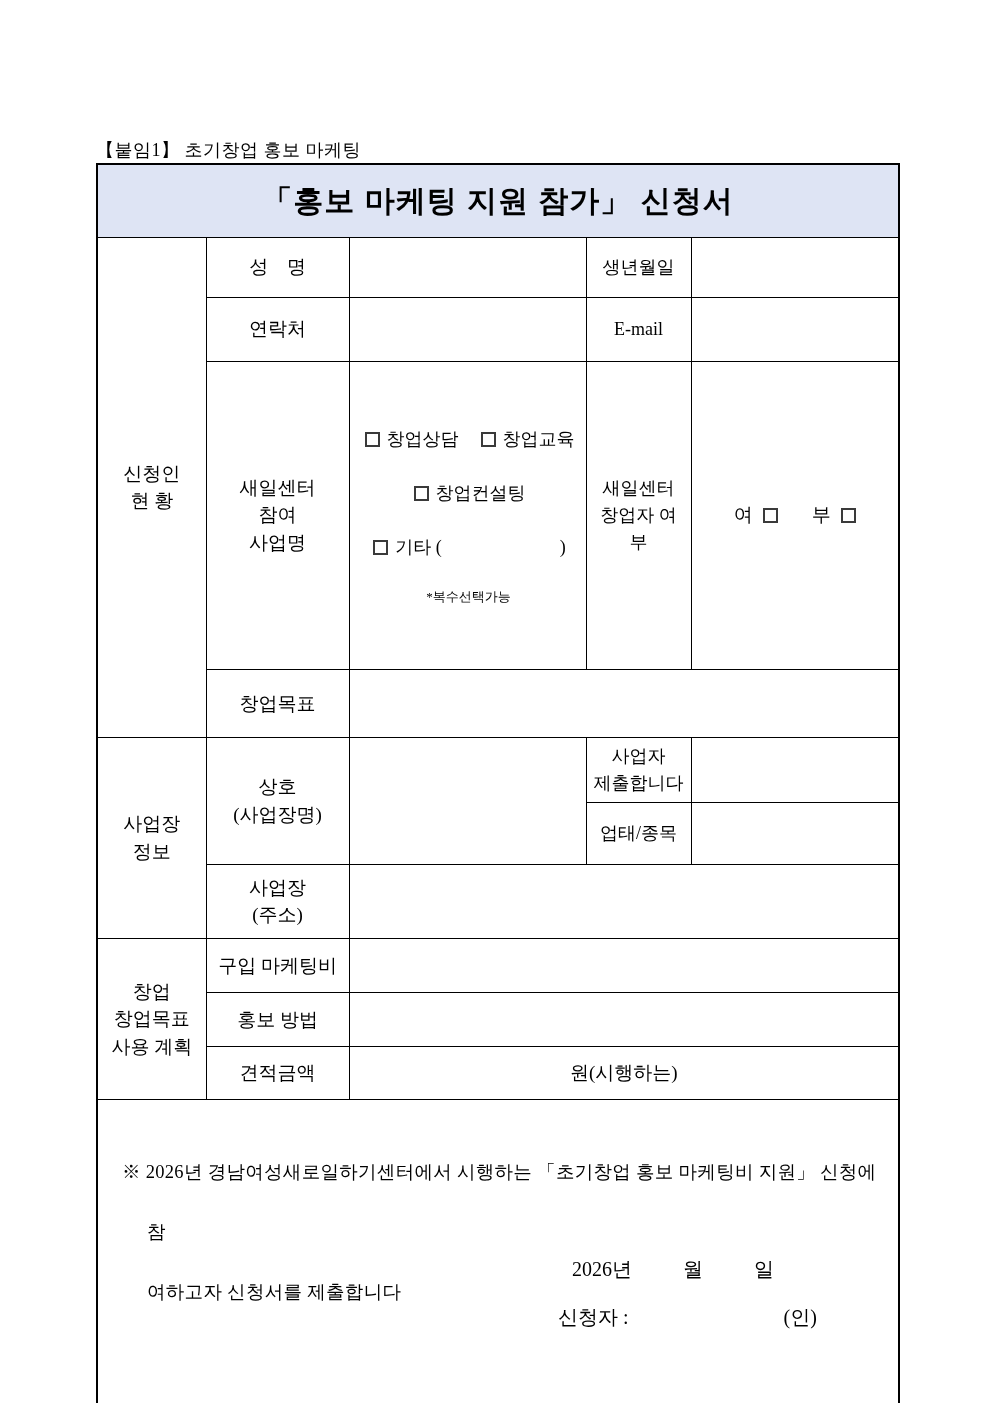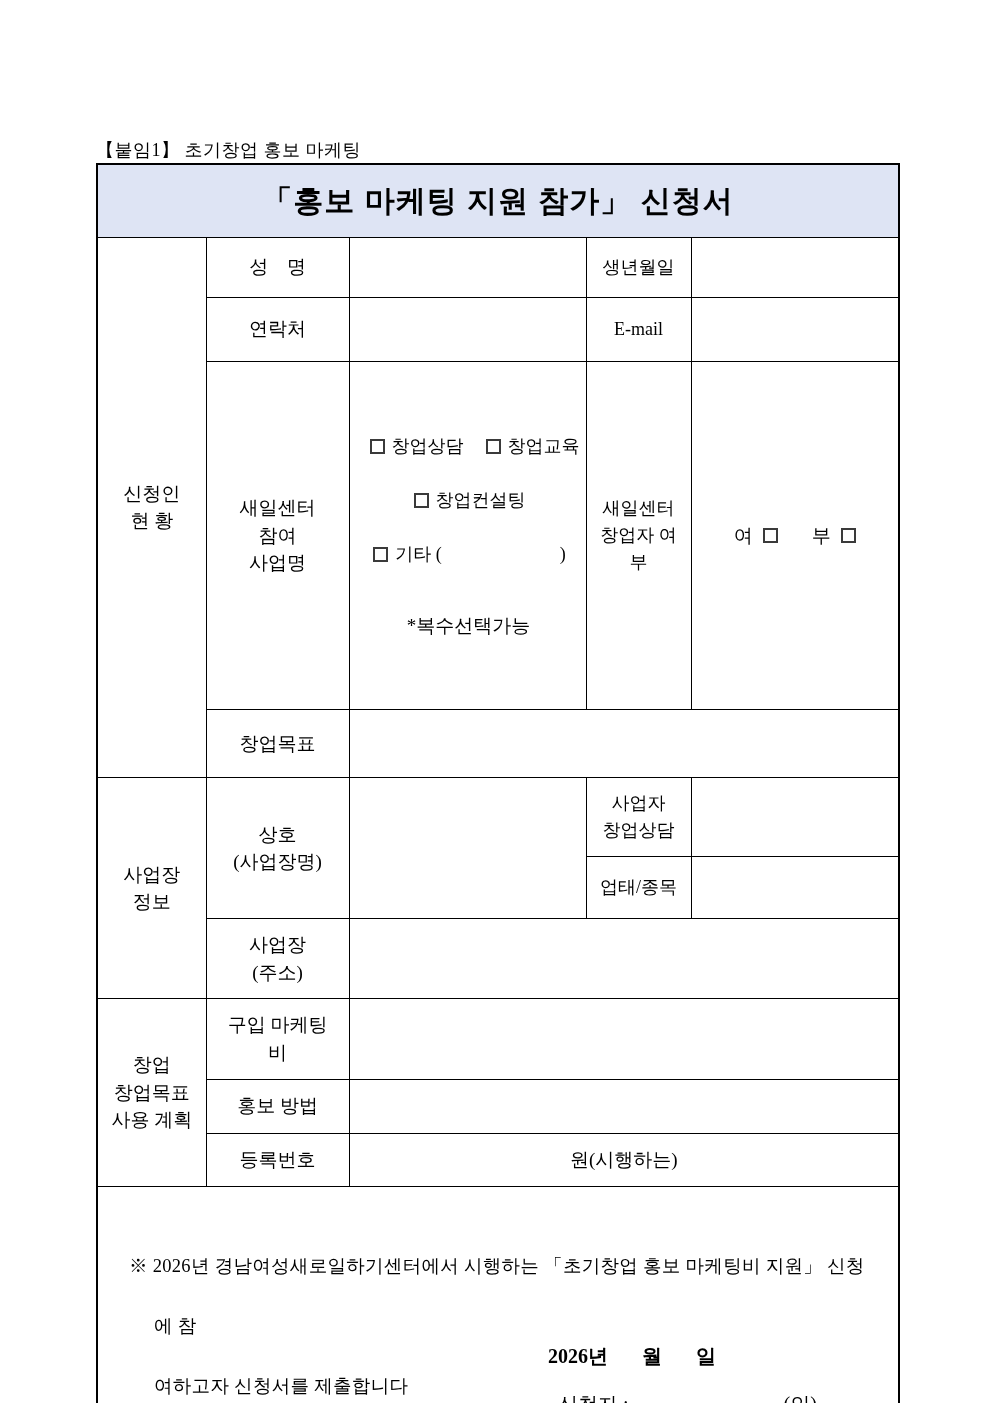--- a/index.html
+++ b/index.html
@@ -17,21 +17,21 @@
   table.form-table {
     position: absolute; left: 96px; top: 163px;
     width: 802px;
     border-collapse: collapse;
     table-layout: fixed;
     border: 2px solid #000;
   }
   .form-table td {
     border: 1px solid #000;
     vertical-align: middle;
-    padding: 12px;
+    padding: 5px;
     font-size: 19px;
     text-align: center;
     white-space: pre-line;
     line-height: 1.45;
   }
   td.title-cell {
     background: #dee4f4;
     font-family: "Liberation Sans", sans-serif;
     font-weight: bold;
     font-size: 30px;
@@ -44,40 +44,40 @@
   td.cb-cell { text-align: center; vertical-align: middle; }
   .cb-wrap { padding: 6px 4px 4px 8px; font-size: 18px; }
   .cb-line { line-height: 1.55; white-space: nowrap; }
   .cb {
     display: inline-block; width: 15px; height: 15px;
     border: 2px solid #3a3a3a; background: #fff;
     vertical-align: -2px; margin-right: 7px;
   }
   .cb-gap { margin-left: 22px; }
   .other-space { display: inline-block; width: 118px; }
-  .cb-note { font-size: 19px; line-height: 1.4; margin-top: 18px; margin-left: -2px; }
+  .cb-note { font-size: 13px; line-height: 1.4; margin-top: 0; margin-left: -2px; }
   
   .yn-wrap { display: flex; justify-content: center; align-items: center; gap: 34px; font-size: 19px; }
   .yn-pair { display: flex; align-items: center; gap: 10px; }
   .yn-pair .cb { margin-right: 0; }
   
   td.amount-value { font-size: 19px; }
   
   td.bottom-cell { position: relative; text-align: left; vertical-align: top; }
   .note {
     padding: 10px 14px 0 44px;
     text-indent: -25px;
     font-size: 18.5px;
     line-height: 60px;
     letter-spacing: 0.3px;
   }
   .date-row {
-    position: absolute; top: 155px; left: 450px;
-    display: flex; gap: 34px;
-    font-size: 20px; white-space: nowrap; font-weight: bold;
+    position: absolute; top: 155px; left: 474px;
+    display: flex; gap: 51px;
+    font-size: 20px; white-space: nowrap;
   }
   .sig-row {
     position: absolute; top: 203px; left: 460px;
     font-size: 20px; white-space: nowrap;
   }
   .sig-space { display: inline-block; width: 155px; }
   .recipient {
     position: absolute; left: 0; right: 0; bottom: 10px;
     text-align: center;
     font-weight: bold; font-size: 28px;
@@ -152,21 +152,21 @@
     <td colspan="3"></td>
   </tr>
 
   <tr style="height:65px">
     <td rowspan="3">사업장
 정보</td>
     <td rowspan="2">상호
 (사업장명)</td>
     <td rowspan="2"></td>
     <td class="small-label">사업자
-창업상담</td>
+제출합니다</td>
     <td></td>
   </tr>
 
   <tr style="height:62px">
     <td class="small-label">업태/종목</td>
     <td></td>
   </tr>
 
   <tr style="height:74px">
     <td>사업장
@@ -181,21 +181,21 @@
     <td>구입 마케팅비</td>
     <td colspan="3"></td>
   </tr>
 
   <tr style="height:54px">
     <td>홍보 방법</td>
     <td colspan="3"></td>
   </tr>
 
   <tr style="height:53px">
-    <td>등록번호</td>
+    <td>견적금액</td>
     <td colspan="3" class="amount-value">원(시행하는)</td>
   </tr>
 
   <tr style="height:356px">
     <td colspan="5" class="bottom-cell">
       <div class="note">※ 2026년 경남여성새로일하기센터에서 시행하는 「초기창업 홍보 마케팅비 지원」 신청에 참
 여하고자 신청서를 제출합니다</div>
       <div class="date-row">
         <span>2026년</span>
         <span>월</span>

